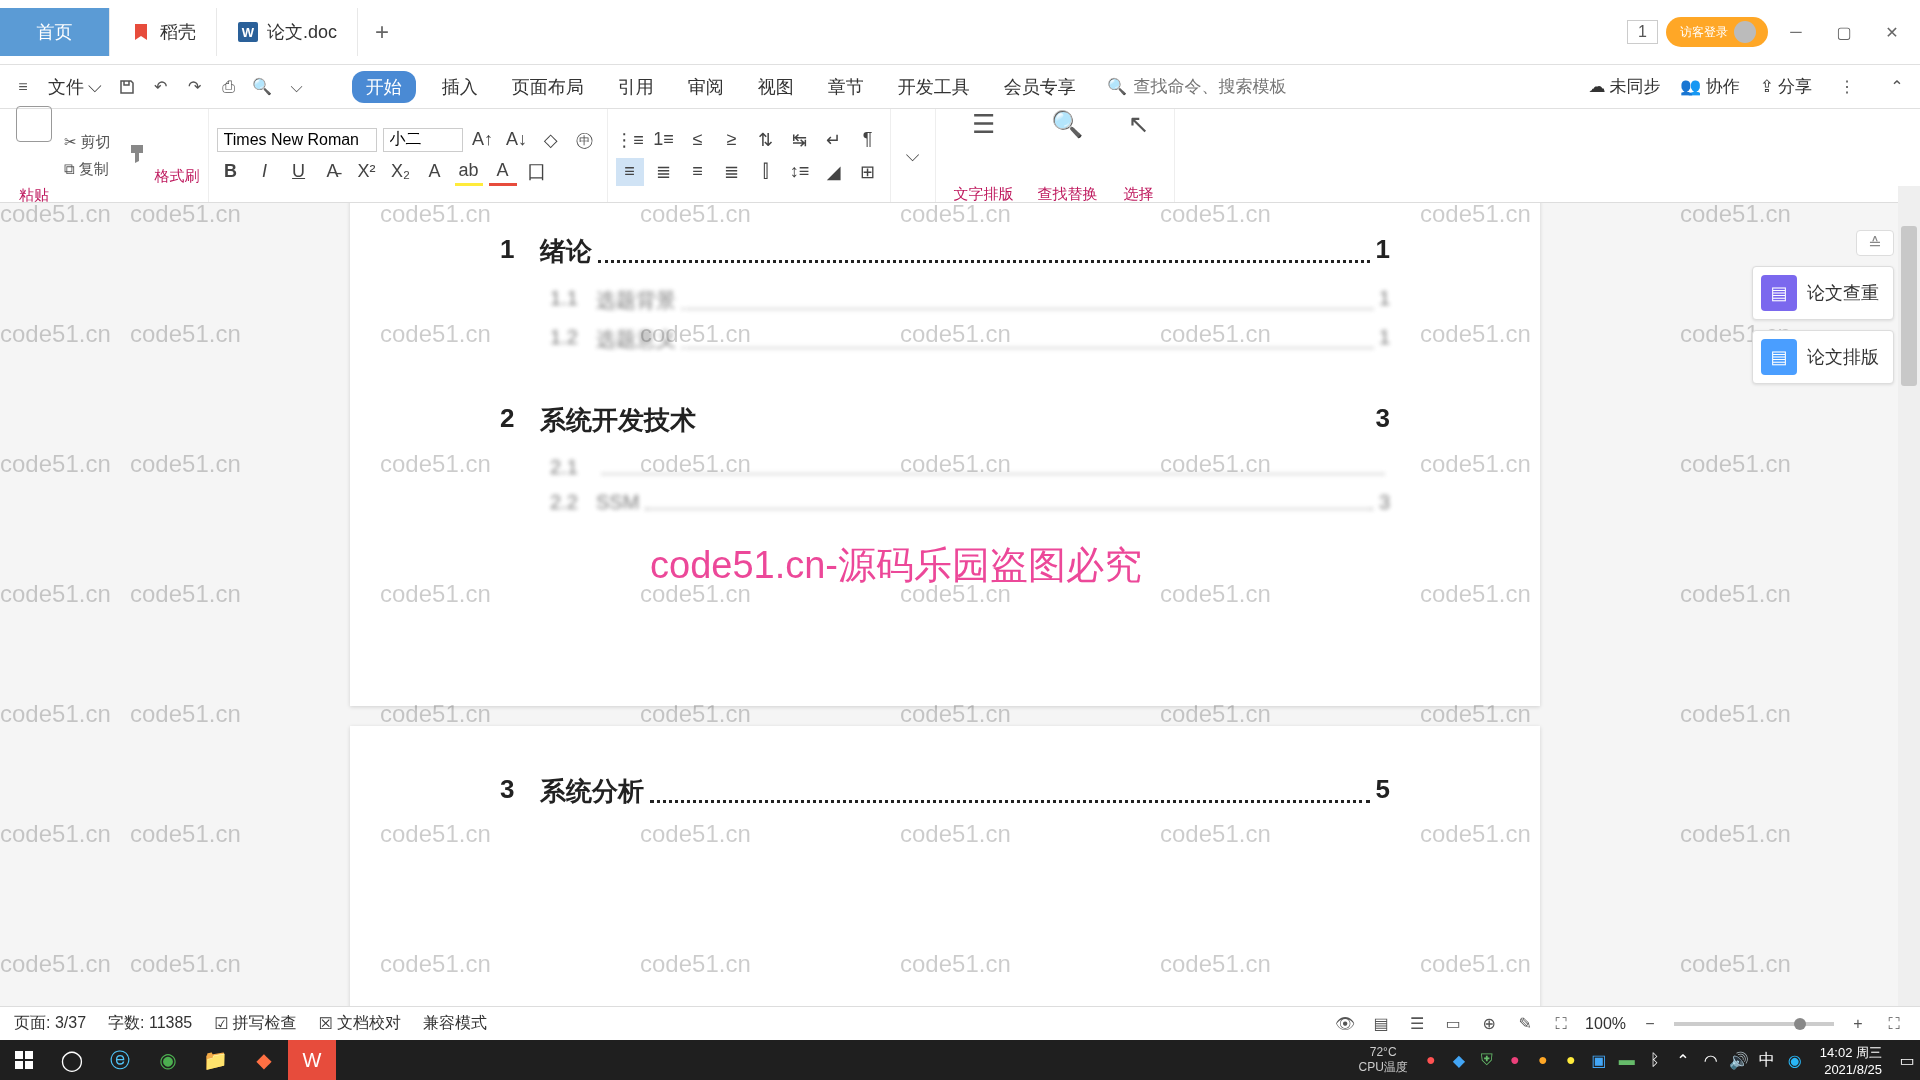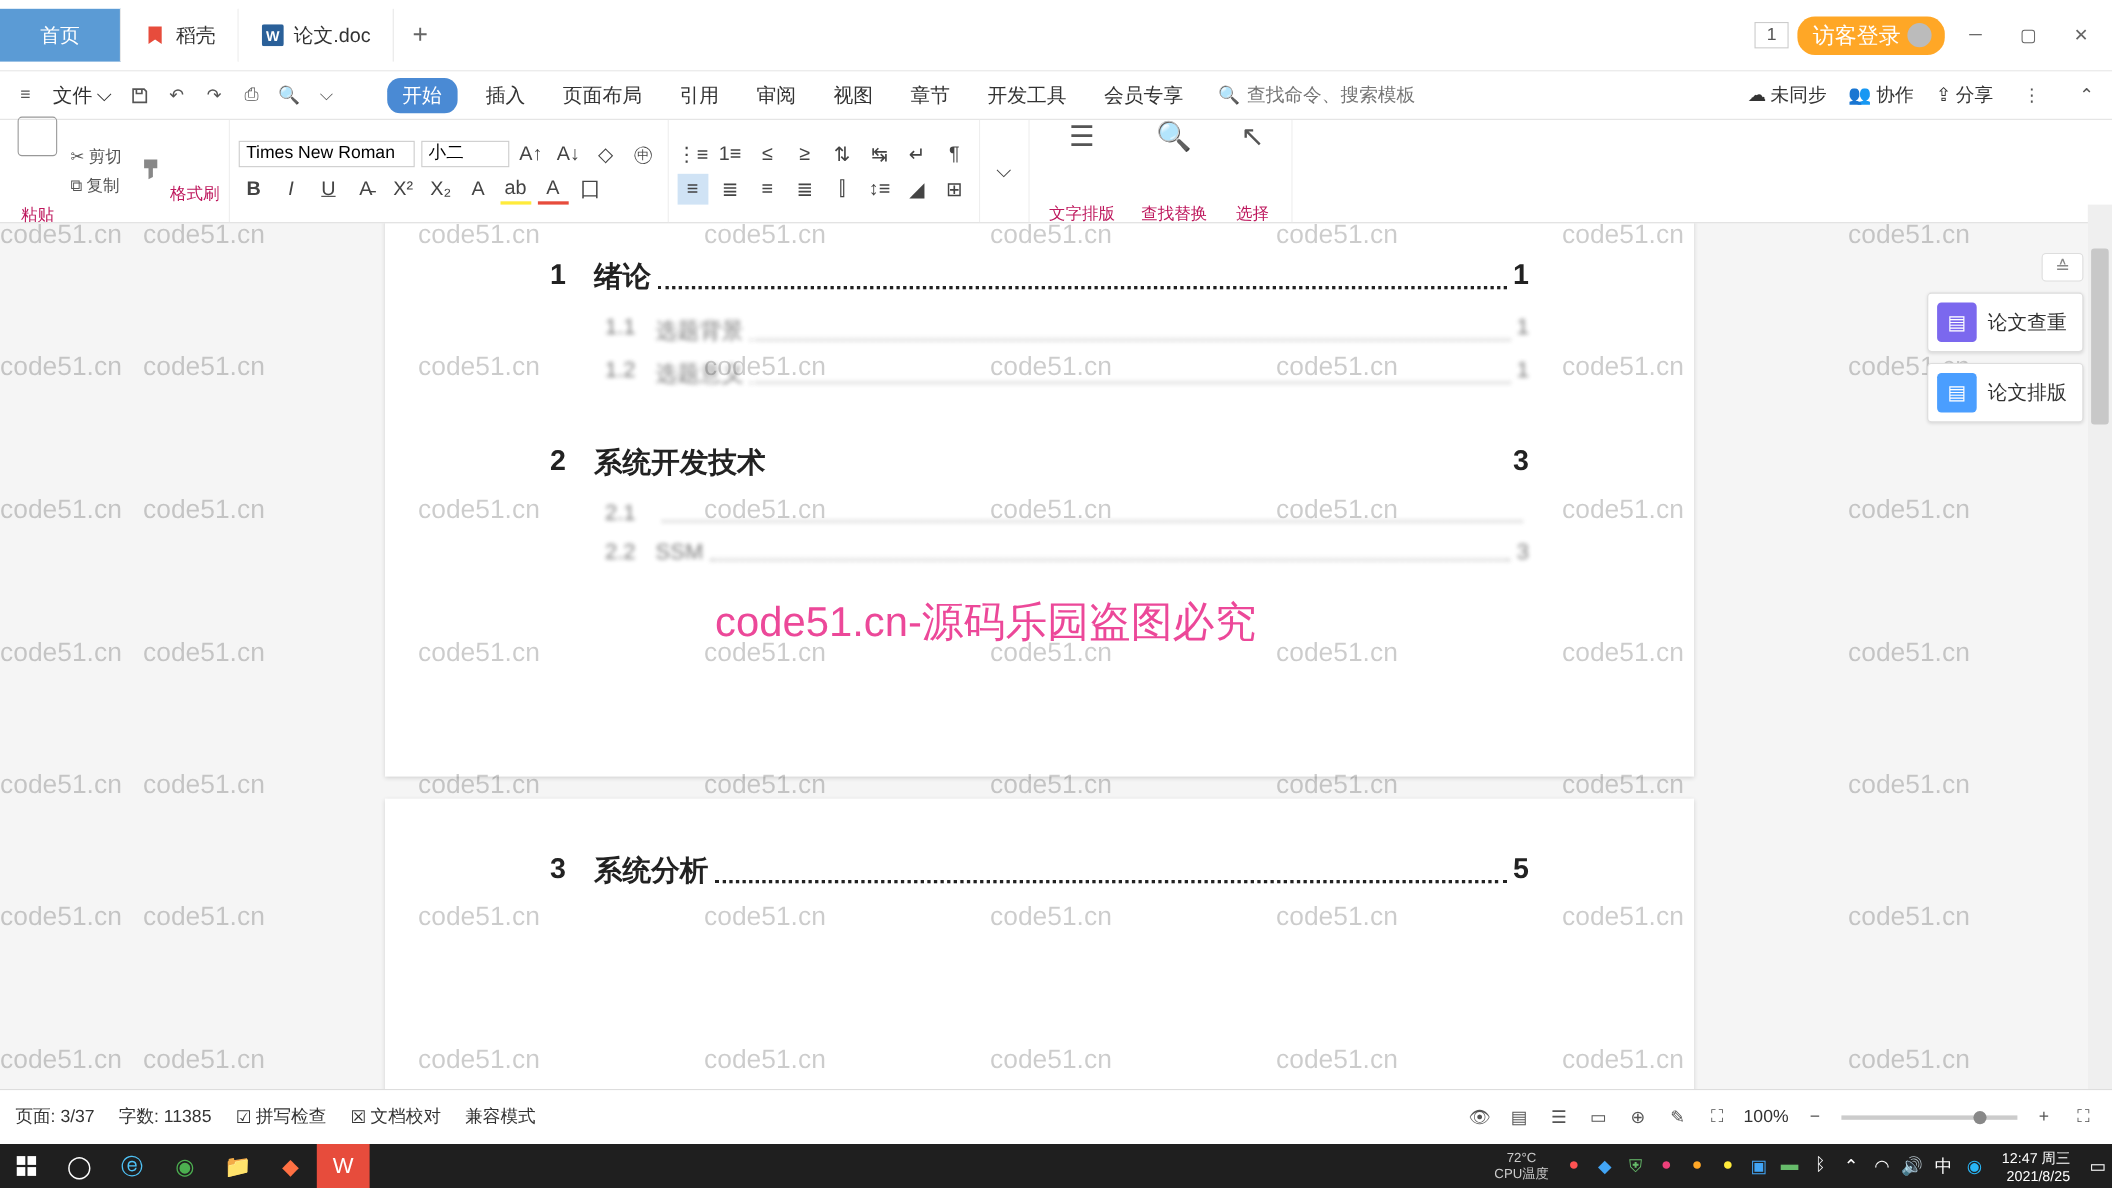--- a/index.html
+++ b/index.html
@@ -13,21 +13,21 @@
 
 .titlebar { height: 65px; background: #fff; display: flex; align-items: center; border-bottom: 1px solid #e0e0e0; position: relative; z-index: 10; }
 .tab { height: 48px; display: flex; align-items: center; padding: 0 20px; font-size: 18px; color: #333; gap: 8px; cursor: pointer; border-right: 1px solid #e8e8e8; }
 .tab.home { background: #5b9bd5; color: #fff; width: 110px; justify-content: center; }
 .tab-icon { width: 22px; height: 22px; display: inline-flex; align-items: center; justify-content: center; }
 .tab-icon.red { color: #e74c3c; }
 .tab-icon.blue { color: #2a6099; }
 .tab-add { width: 48px; height: 48px; display: flex; align-items: center; justify-content: center; font-size: 24px; color: #666; cursor: pointer; }
 .titlebar-right { margin-left: auto; display: flex; align-items: center; gap: 8px; padding-right: 8px; }
 .badge-1 { border: 1px solid #ccc; padding: 2px 10px; font-size: 16px; color: #555; }
-.guest-login { background: #ffa726; color: #fff; border-radius: 16px; padding: 4px 12px 4px 14px; font-size: 20px; display: flex; align-items: center; gap: 6px; cursor: pointer; }
+.guest-login { background: #ffa726; color: #fff; border-radius: 16px; padding: 4px 12px 4px 14px; font-size: 12px; display: flex; align-items: center; gap: 6px; cursor: pointer; }
 .avatar { width: 22px; height: 22px; background: #bbb; border-radius: 50%; }
 .win-btn { width: 40px; height: 40px; display: flex; align-items: center; justify-content: center; color: #666; cursor: pointer; font-size: 16px; }
 
 
 .menubar { height: 44px; background: #fff; display: flex; align-items: center; border-bottom: 1px solid #e0e0e0; position: relative; z-index: 10; padding: 0 8px; }
 .menu-left { display: flex; align-items: center; gap: 4px; }
 .menu-ic { width: 30px; height: 30px; display: flex; align-items: center; justify-content: center; color: #555; cursor: pointer; }
 .file-btn { display: flex; align-items: center; gap: 4px; color: #333; font-size: 18px; cursor: pointer; padding: 0 6px; }
 .menu-tabs { display: flex; align-items: center; gap: 18px; margin-left: 40px; }
 .menu-tab { font-size: 18px; color: #333; cursor: pointer; padding: 4px 8px; }
@@ -77,21 +77,21 @@
 .sp-item { background: #fff; border: 1px solid #ddd; border-radius: 4px; padding: 8px 14px 8px 8px; display: flex; align-items: center; gap: 10px; font-size: 18px; color: #333; cursor: pointer; box-shadow: 0 1px 3px rgba(0,0,0,0.1); }
 .sp-ic { width: 36px; height: 36px; border-radius: 4px; display: flex; align-items: center; justify-content: center; color: #fff; }
 .sp-ic.purple { background: #7b68ee; }
 .sp-ic.blue { background: #4a9eff; }
 
 
 .vscroll { position: absolute; right: 0; top: 186px; bottom: 40px; width: 22px; background: #efefef; z-index: 15; }
 .vthumb { position: absolute; left: 3px; right: 3px; top: 40px; height: 160px; background: #c8c8c8; border-radius: 3px; cursor: pointer; }
 
 
-.statusbar { position: absolute; bottom: 40px; left: 0; right: 0; height: 50px; background: #fff; border-top: 1px solid #ddd; display: flex; align-items: center; padding: 0 14px; font-size: 16px; color: #333; z-index: 20; }
+.statusbar { position: absolute; bottom: 40px; left: 0; right: 0; height: 34px; background: #fff; border-top: 1px solid #ddd; display: flex; align-items: center; padding: 0 14px; font-size: 16px; color: #333; z-index: 20; }
 .sb-l { display: flex; align-items: center; gap: 22px; }
 .sb-item { display: flex; align-items: center; gap: 4px; cursor: pointer; }
 .sb-r { margin-left: auto; display: flex; align-items: center; gap: 12px; }
 .sb-ic { width: 24px; height: 24px; display: flex; align-items: center; justify-content: center; color: #555; cursor: pointer; }
 .zoom-slider { width: 160px; height: 4px; background: #ccc; position: relative; cursor: pointer; }
 .zoom-thumb { position: absolute; width: 12px; height: 12px; background: #888; border-radius: 50%; top: -4px; left: 75%; }
 
 
 .taskbar { position: absolute; bottom: 0; left: 0; right: 0; height: 40px; background: #1f1f1f; display: flex; align-items: center; z-index: 30; }
 .tb-ic { width: 48px; height: 40px; display: flex; align-items: center; justify-content: center; color: #fff; cursor: pointer; font-size: 20px; }
@@ -468,18 +468,18 @@
     <div class="tb-ric" style="color:#ffeb3b;">●</div>
     <div class="tb-ric" style="color:#42a5f5;">▣</div>
     <div class="tb-ric" style="color:#66bb6a;">▬</div>
     <div class="tb-ric">ᛒ</div>
     <div class="tb-ric">⌃</div>
     <div class="tb-ric">◠</div>
     <div class="tb-ric">🔊</div>
     <div class="tb-ric">中</div>
     <div class="tb-ric" style="color:#29b6f6;">◉</div>
     <div class="tb-clock">
-      <span>12:47 周三</span>
+      <span>14:02 周三</span>
       <span>2021/8/25</span>
     </div>
     <div class="tb-ric">▭</div>
   </div>
 </div>
 
 </body></html>

